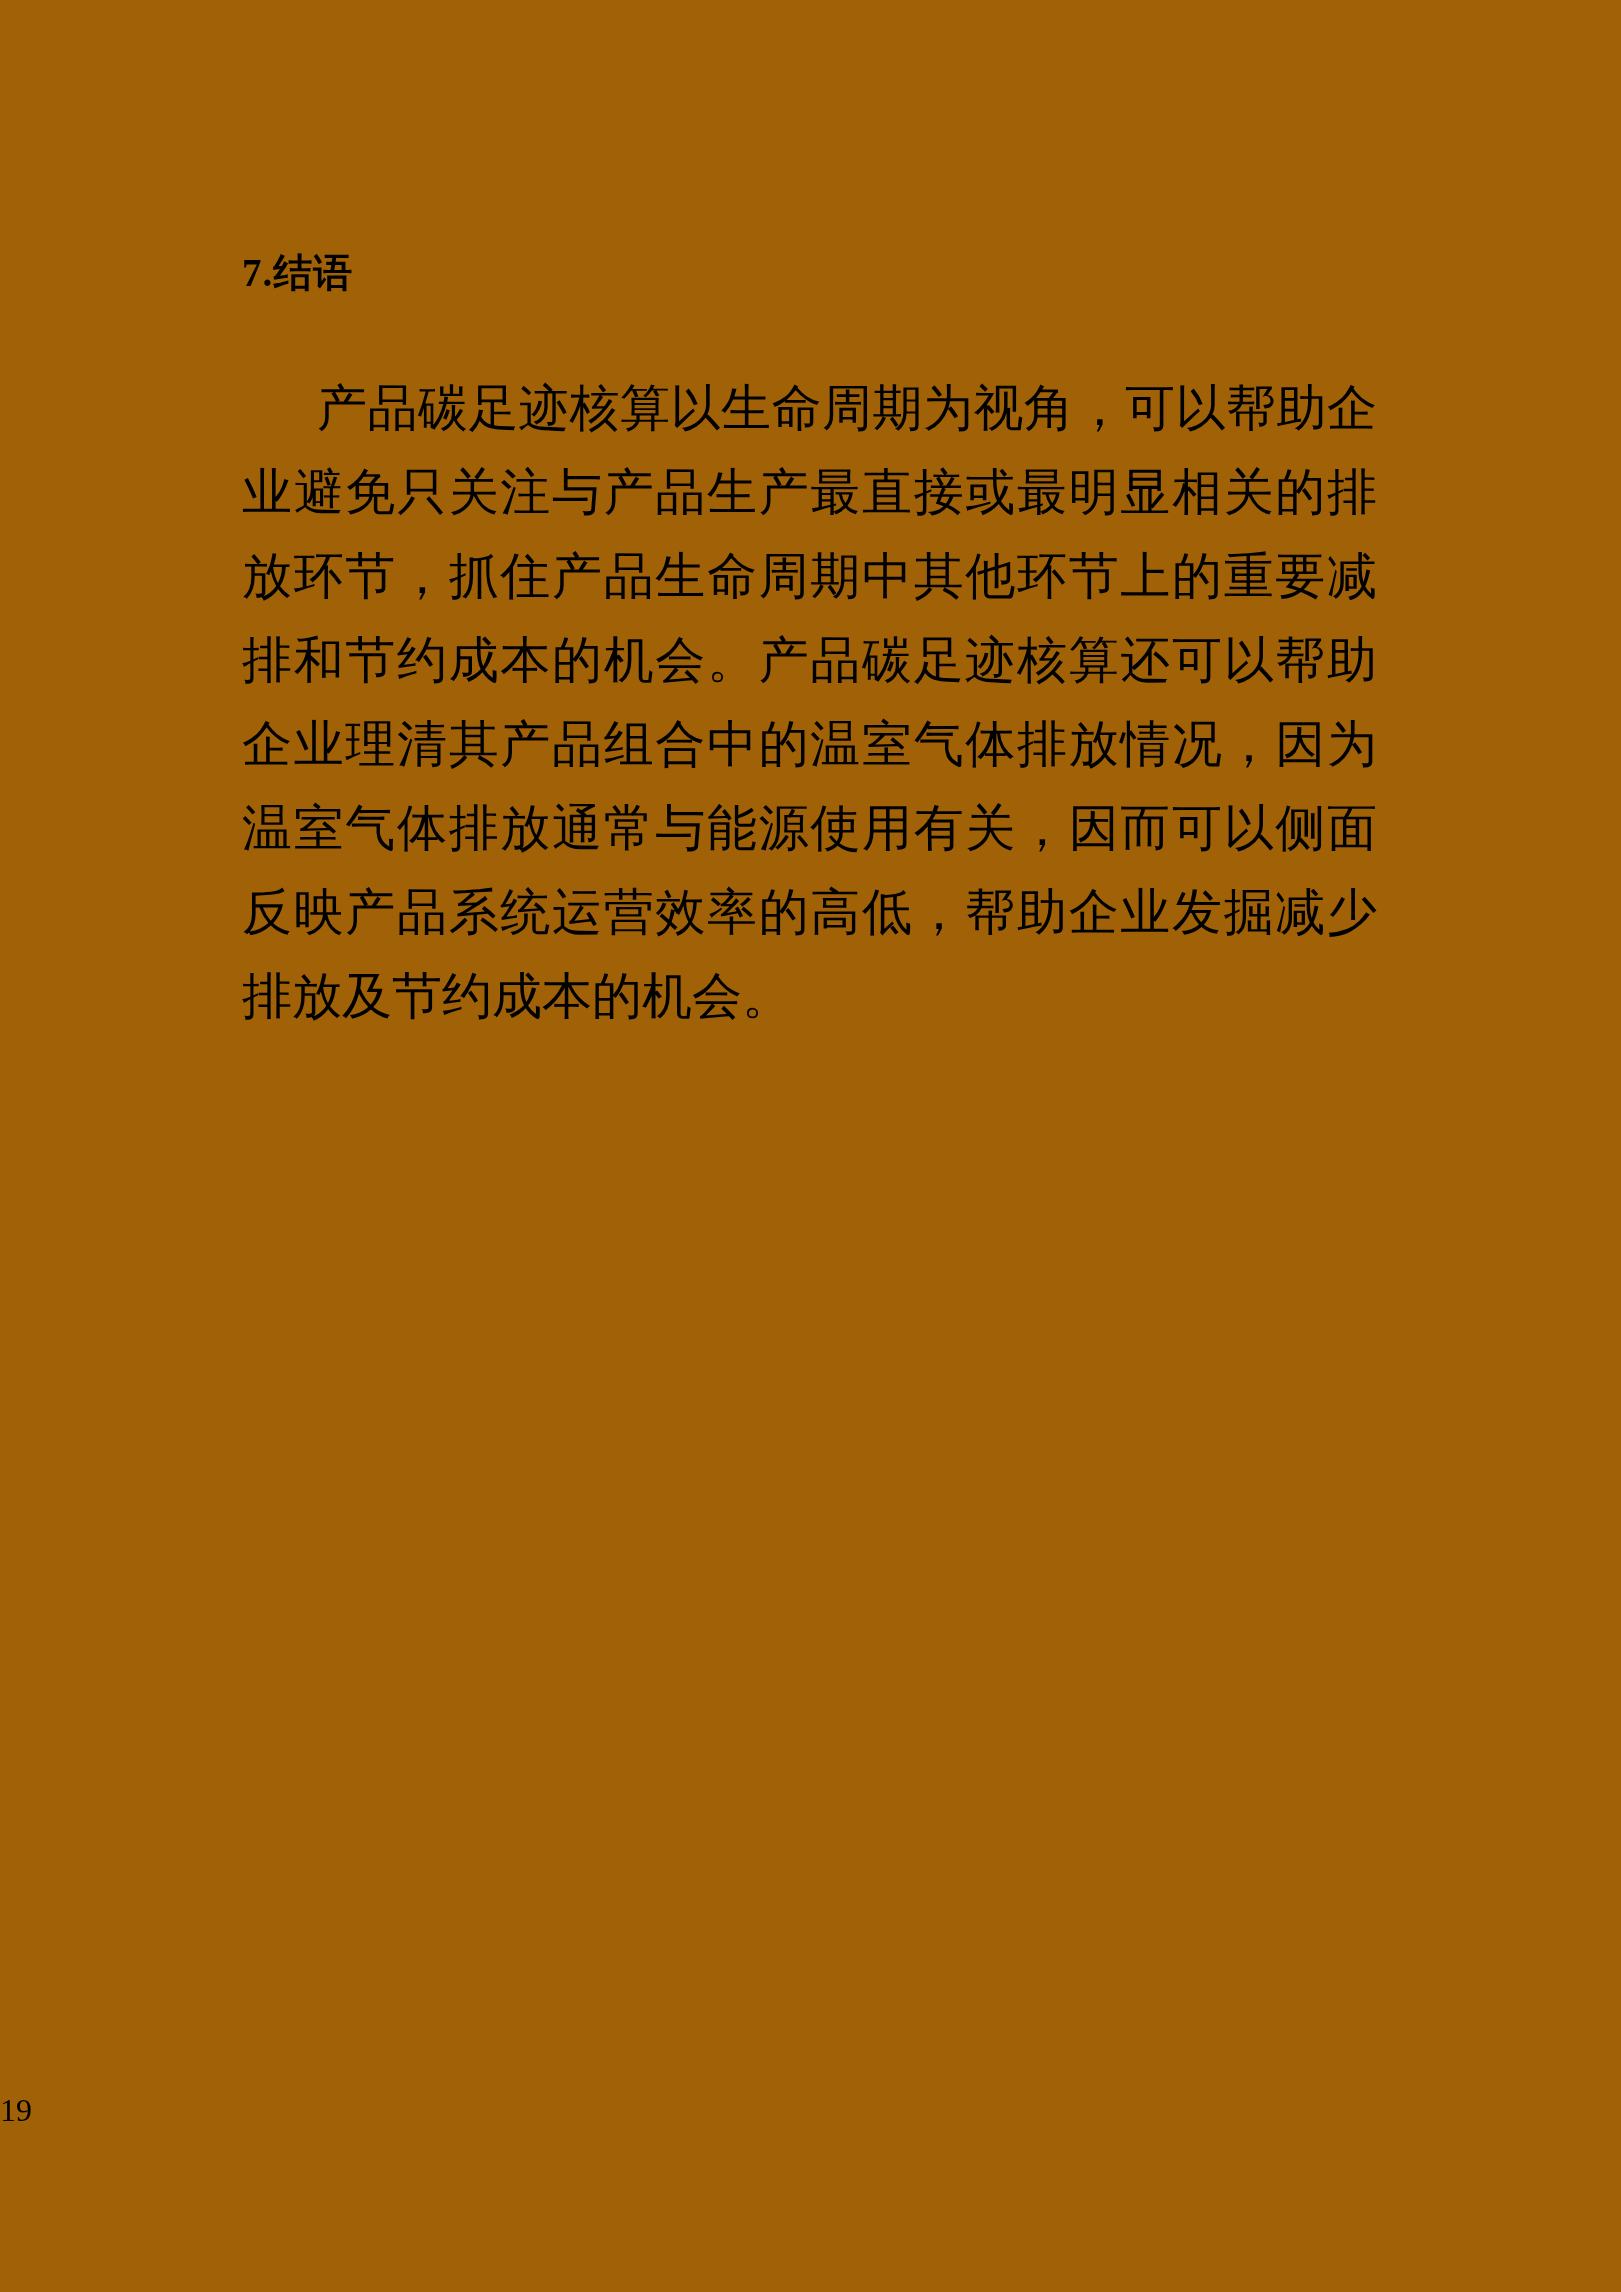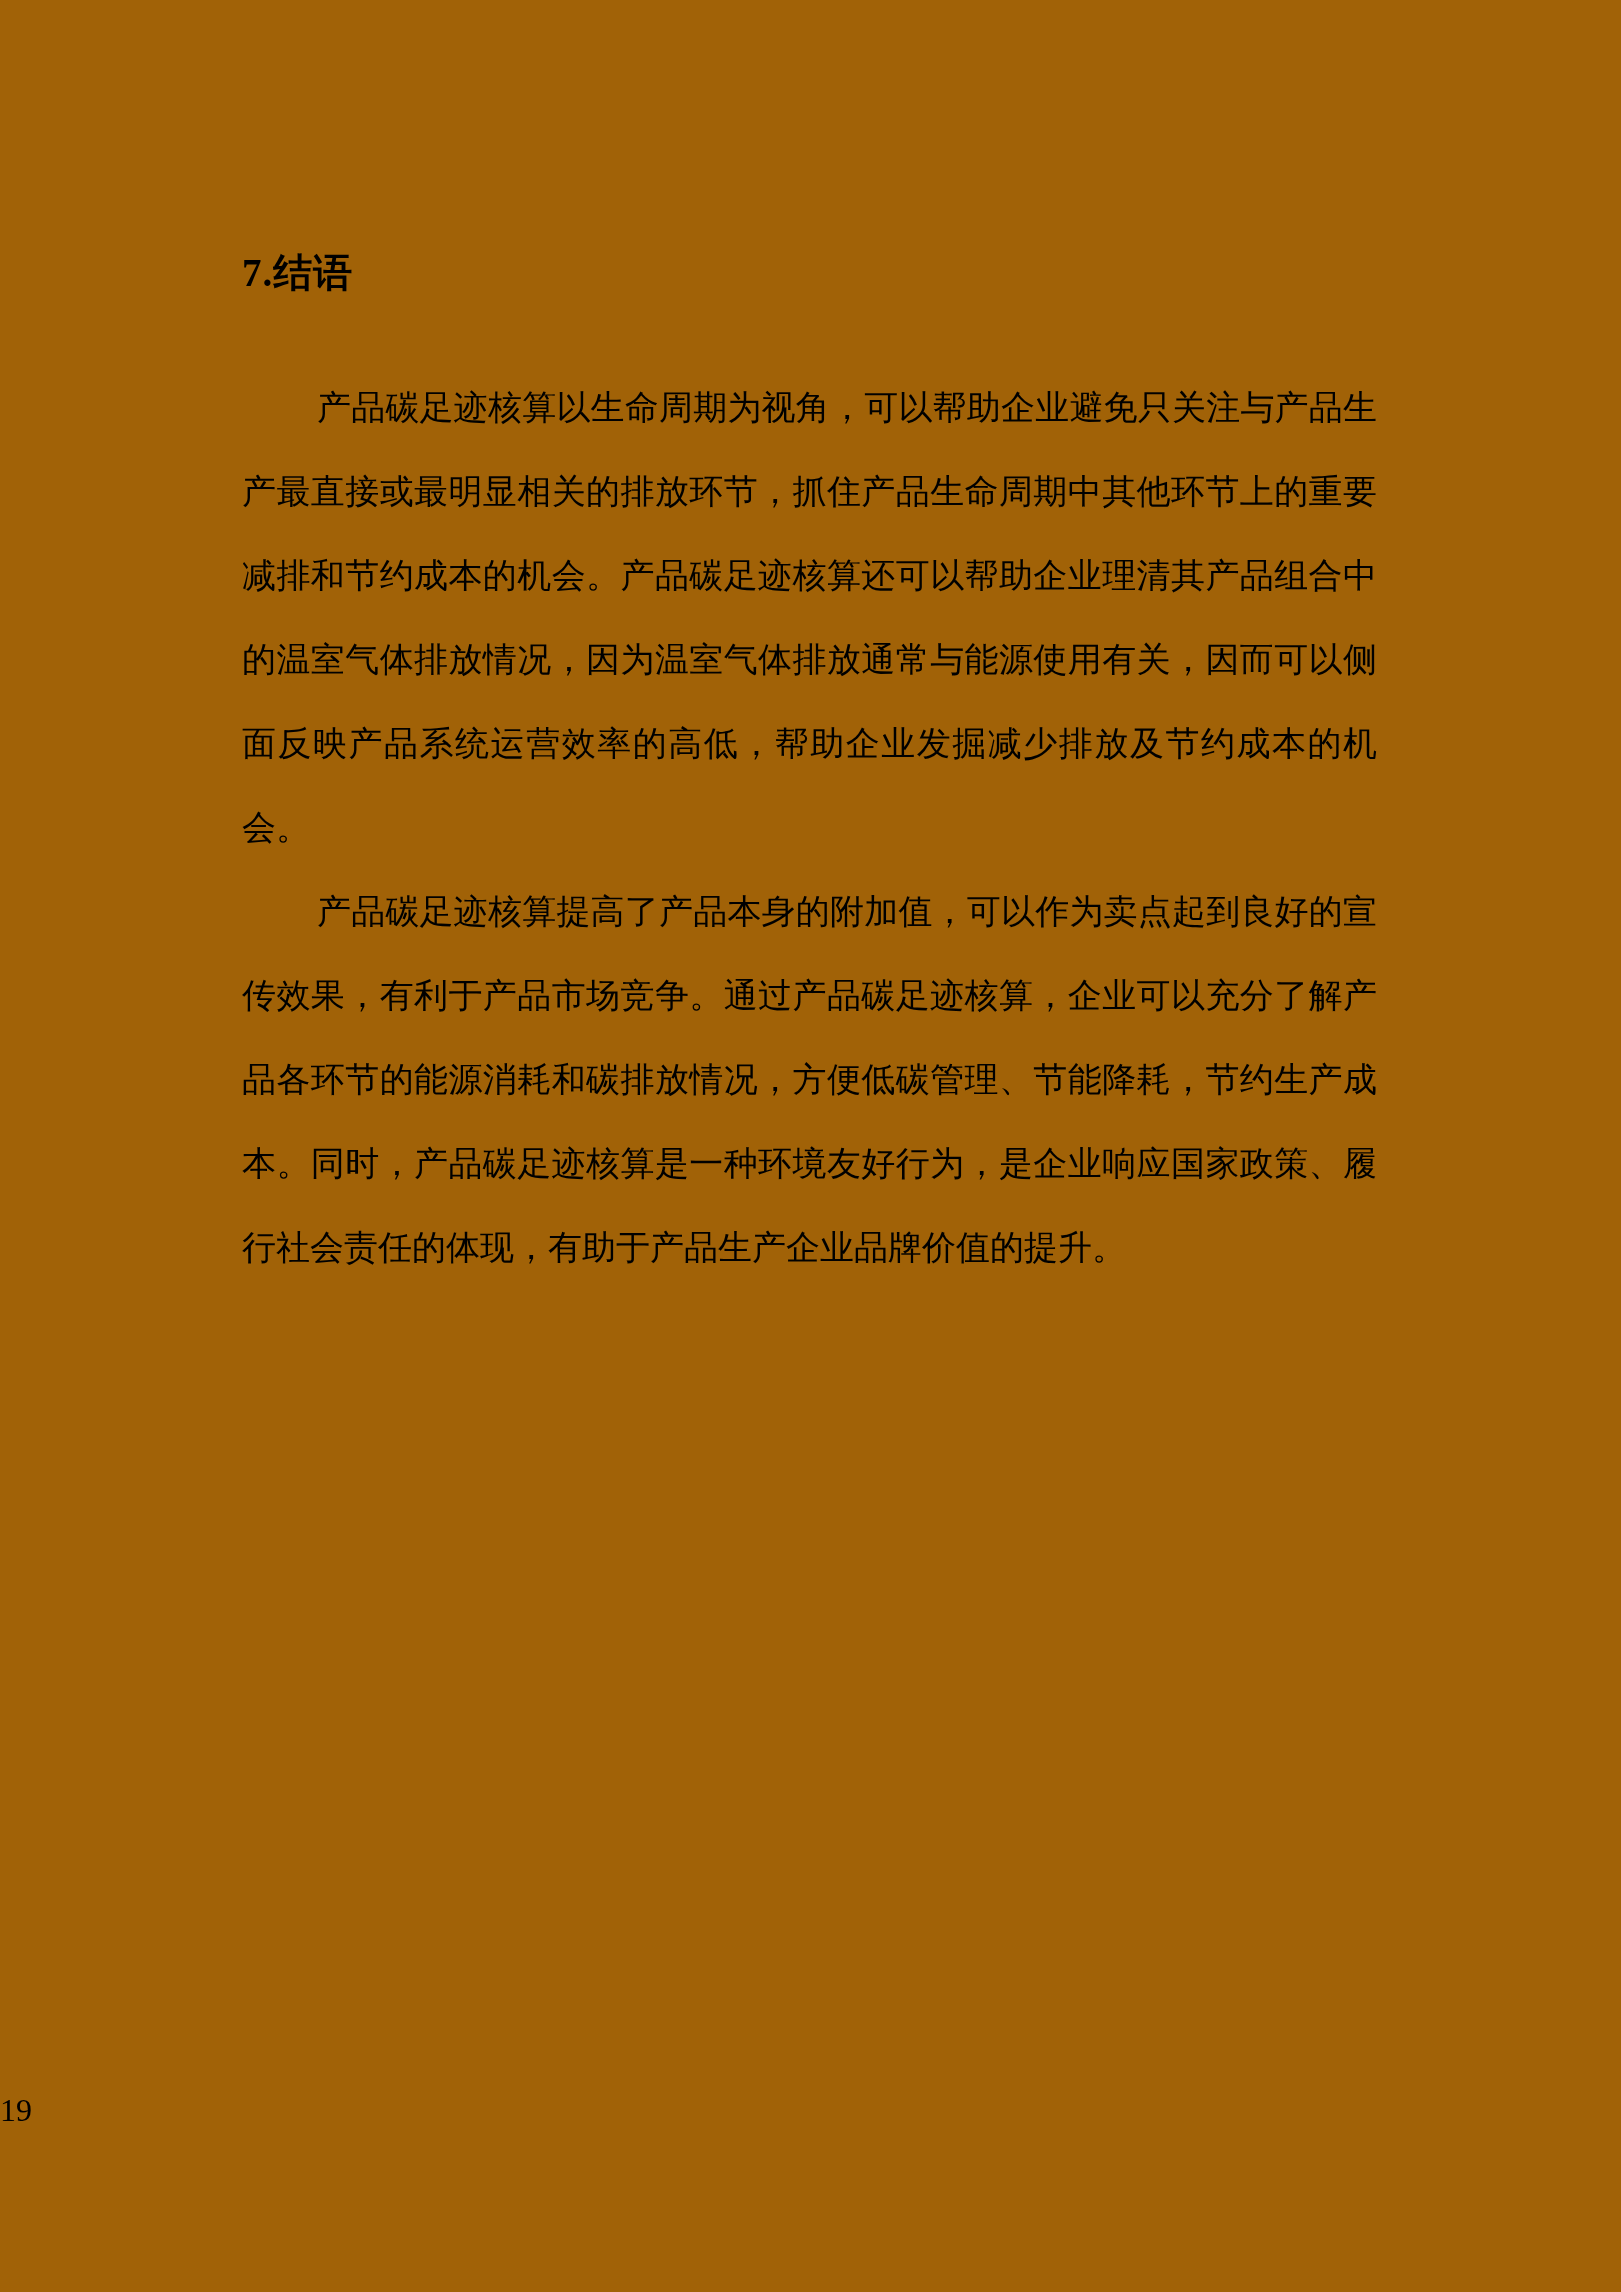--- a/index.html
+++ b/index.html
@@ -29,21 +29,21 @@
   .section-heading {
     margin: 0 0 70px 0;
     font-size: 39px;
     line-height: 47px;
     font-weight: bold;
     letter-spacing: 1px;
     font-family: "Liberation Serif", "DejaVu Serif", serif;
   }
   .body-paragraph {
     margin: 0;
-    font-size: 34px;
+    font-size: 50px;
     line-height: 84px;
     text-align: justify;
     text-align-last: left;
     text-justify: inter-ideograph;
     text-indent: 75px; 
     letter-spacing: 0px;
     word-break: break-all;
     font-family: "Liberation Serif", "DejaVu Serif", serif;
   }
   .page-number {
@@ -59,19 +59,18 @@
 </style>
 </head>
 <body>
 
 <div class="page">
   <div class="content">
     <h1 class="section-heading">7.结语</h1>
 
     <p class="body-paragraph">产品碳足迹核算以生命周期为视角，可以帮助企业避免只关注与产品生产最直接或最明显相关的排放环节，抓住产品生命周期中其他环节上的重要减排和节约成本的机会。产品碳足迹核算还可以帮助企业理清其产品组合中的温室气体排放情况，因为温室气体排放通常与能源使用有关，因而可以侧面反映产品系统运营效率的高低，帮助企业发掘减少排放及节约成本的机会。</p>
 
-    <p class="body-paragraph">产品碳足迹核算提高了产品本身的附加值，可以作为卖点起到良好的宣传效果，有利于产品市场竞争。通过产品碳足迹核算，企业可以充分了解产品各环节的能源消耗和碳排放情况，方便低碳管理、节能降耗，节约生产成本。同时，产品碳足迹核算是一种环境友好行为，是企业响应国家政策、履行社会责任的体现，有助于产品生产企业品牌价值的提升。</p>
 
   </div>
 
   <div class="page-number">19</div>
 </div>
 
 
 </body></html>

